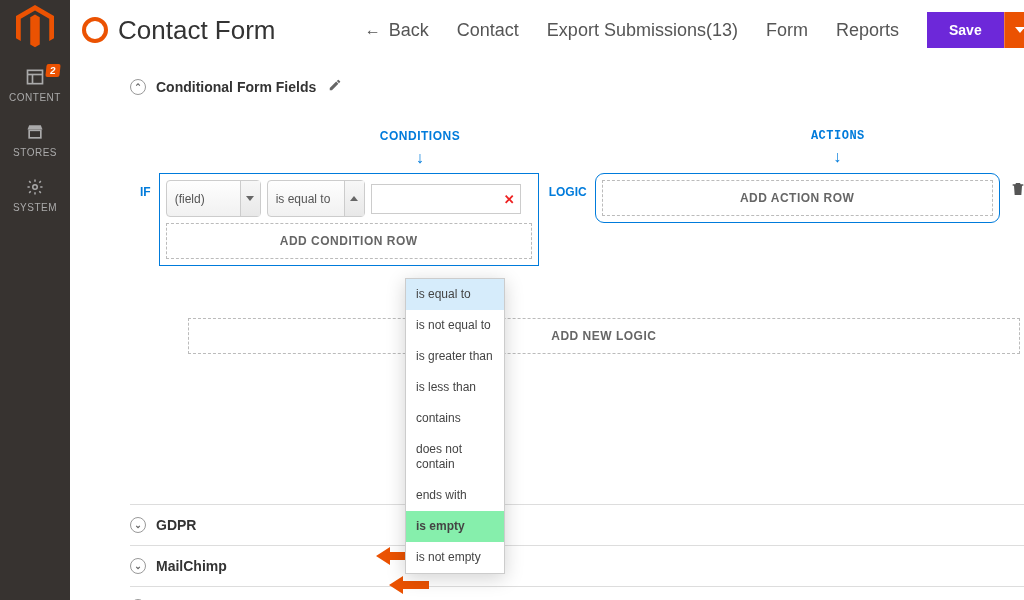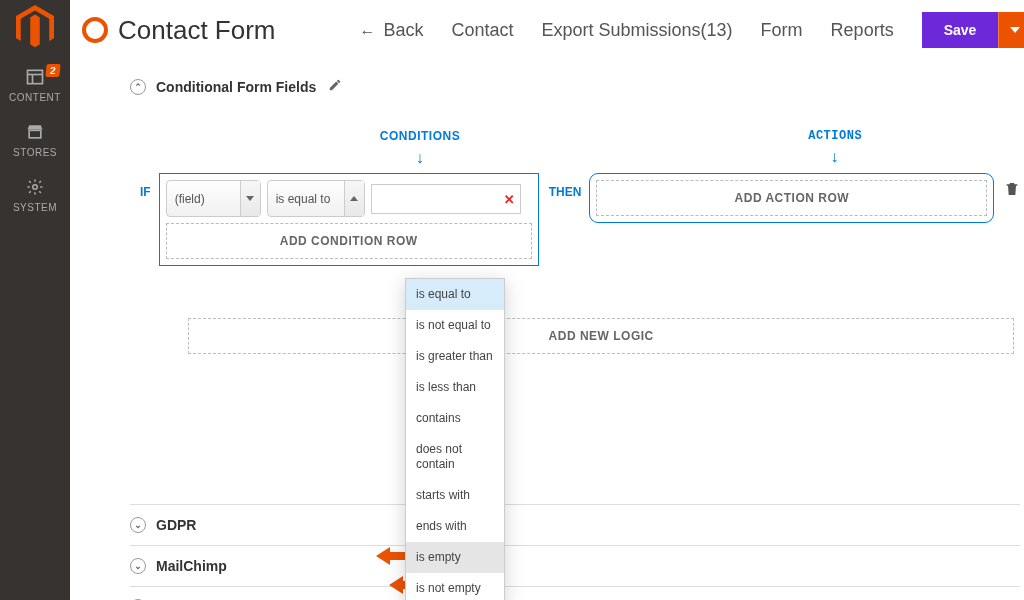--- a/index.html
+++ b/index.html
@@ -45,21 +45,21 @@
   .value-input { height:30px; border:1px solid #ccc; width:150px; padding:0 22px 0 6px; font-size:12px; position:relative; }
   .value-wrap { position:relative; margin-left:6px; }
   .value-wrap .x { position:absolute; right:6px; top:50%; transform:translateY(-50%); color:#e22; font-weight:700; cursor:pointer; }
   .dashed-btn { border:1px dashed #bbb; height:36px; display:flex; align-items:center; justify-content:center; font-size:12px; font-weight:700; color:#666; letter-spacing:.5px; cursor:pointer; }
   .if-box .dashed-btn { margin-top:6px; }
   .trash { margin-left:10px; padding-top:8px; color:#555; cursor:pointer; font-size:16px; }
   .add-logic { margin:52px 6px 0 58px; }
   .dropdown-menu { position:absolute; top:222px; left:335px; width:100px; background:#fff; border:1px solid #ccc; box-shadow:0 4px 18px rgba(0,0,0,.18); z-index:50; font-size:12px; }
   .dropdown-menu .opt { padding:8px 10px; cursor:pointer; color:#444; line-height:1.25; }
   .dropdown-menu .opt.sel { background:#d6ecfb; }
-  .dropdown-menu .opt.hover { background:#e5e5e5; }
+  .dropdown-menu .opt.hover { background:#86efac;font-weight:bold; }
   .arrow-annot { position:absolute; width:40px; height:22px; z-index:40; }
   .arrow-annot svg { width:100%; height:100%; }
   .sections-bottom { margin-top: 150px; }
   .sec { border-top:1px solid #ddd; }
 </style>
 </head>
 <body>
 
 <div class="app">
   <div class="sidebar">
@@ -154,21 +154,21 @@
               <span>is equal to</span>
               <div class="dd"></div>
             </div>
             <div class="value-wrap">
               <input class="value-input" value="" style="">
               <span class="x">✕</span>
             </div>
           </div>
           <div class="dashed-btn">ADD CONDITION ROW</div>
         </div>
-        <div class="then-label">THEN</div>
+        <div class="then-label">LOGIC</div>
         <div class="box then-box">
           <div class="dashed-btn">ADD ACTION ROW</div>
         </div>
         <div class="trash">
           <svg viewBox="0 0 24 24" width="16" height="16">
               <path fill="#555" d="M6 7h12l-1 14H7L6 7zm3-4h6l1 2h4v2H4V5h4l1-2z"></path>
             </svg>
         </div>
       </div>
 
@@ -189,21 +189,20 @@
         </div>
       </div>
 
       <div class="dropdown-menu">
         <div class="opt sel">is equal to</div>
         <div class="opt">is not equal to</div>
         <div class="opt">is greater than</div>
         <div class="opt">is less than</div>
         <div class="opt">contains</div>
         <div class="opt">does not contain</div>
-        <div class="opt">starts with</div>
         <div class="opt">ends with</div>
         <div class="opt hover">is empty</div>
         <div class="opt">is not empty</div>
       </div>
 
       <div class="arrow-annot" style="top:489px; left:306px;">
         <svg viewBox="0 0 40 22">
             <polygon fill="#eb5202" points="0,11 14,2 14,7 40,7 40,15 14,15 14,20"></polygon>
           </svg>
       </div>

